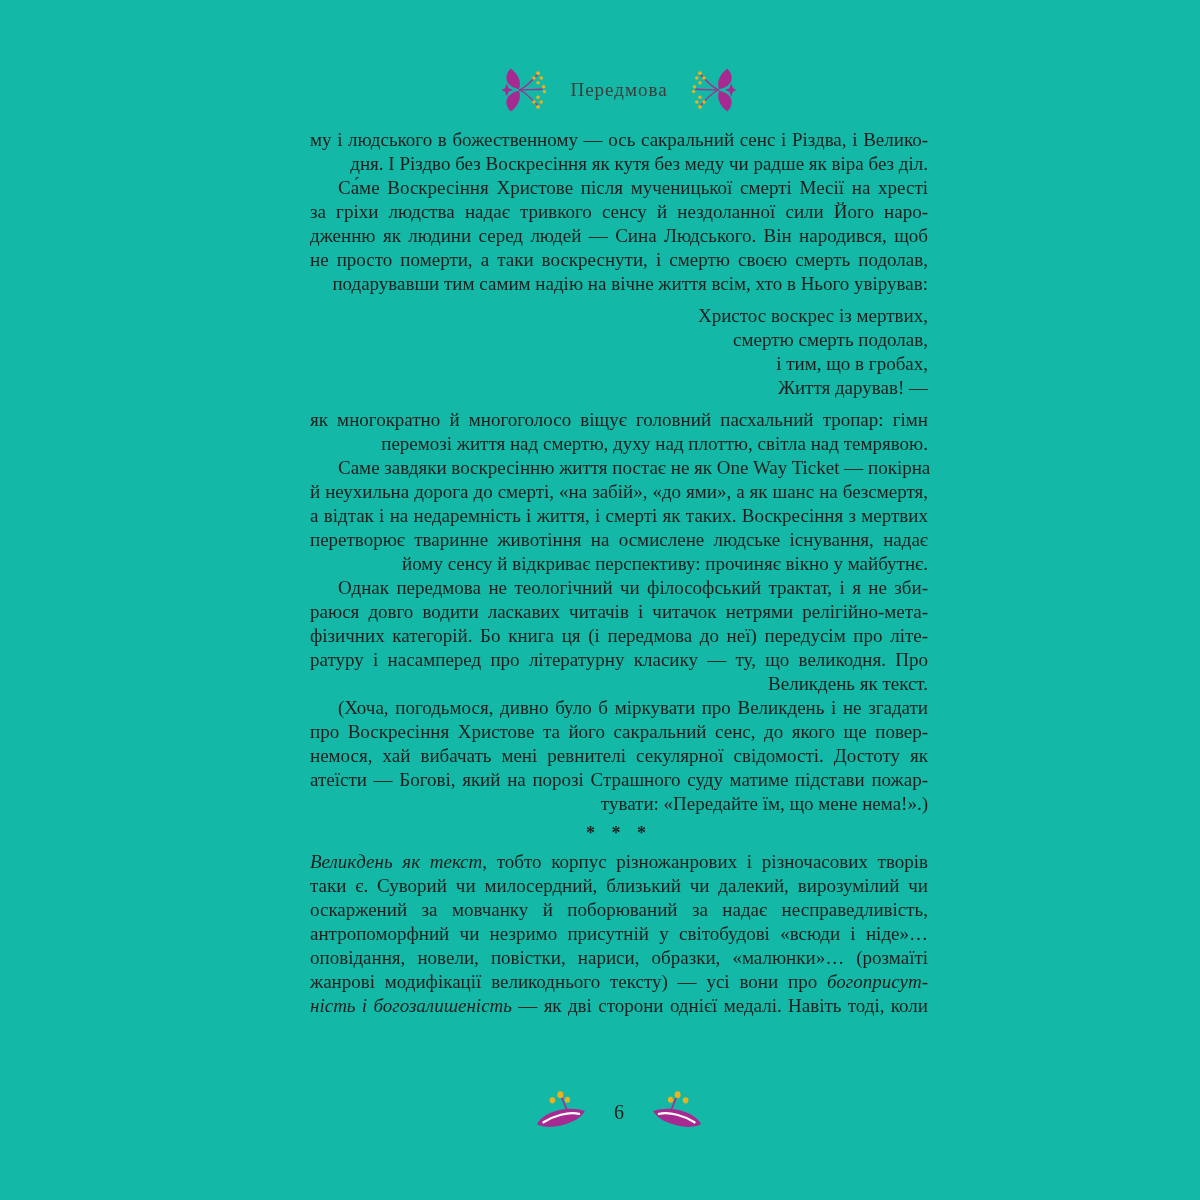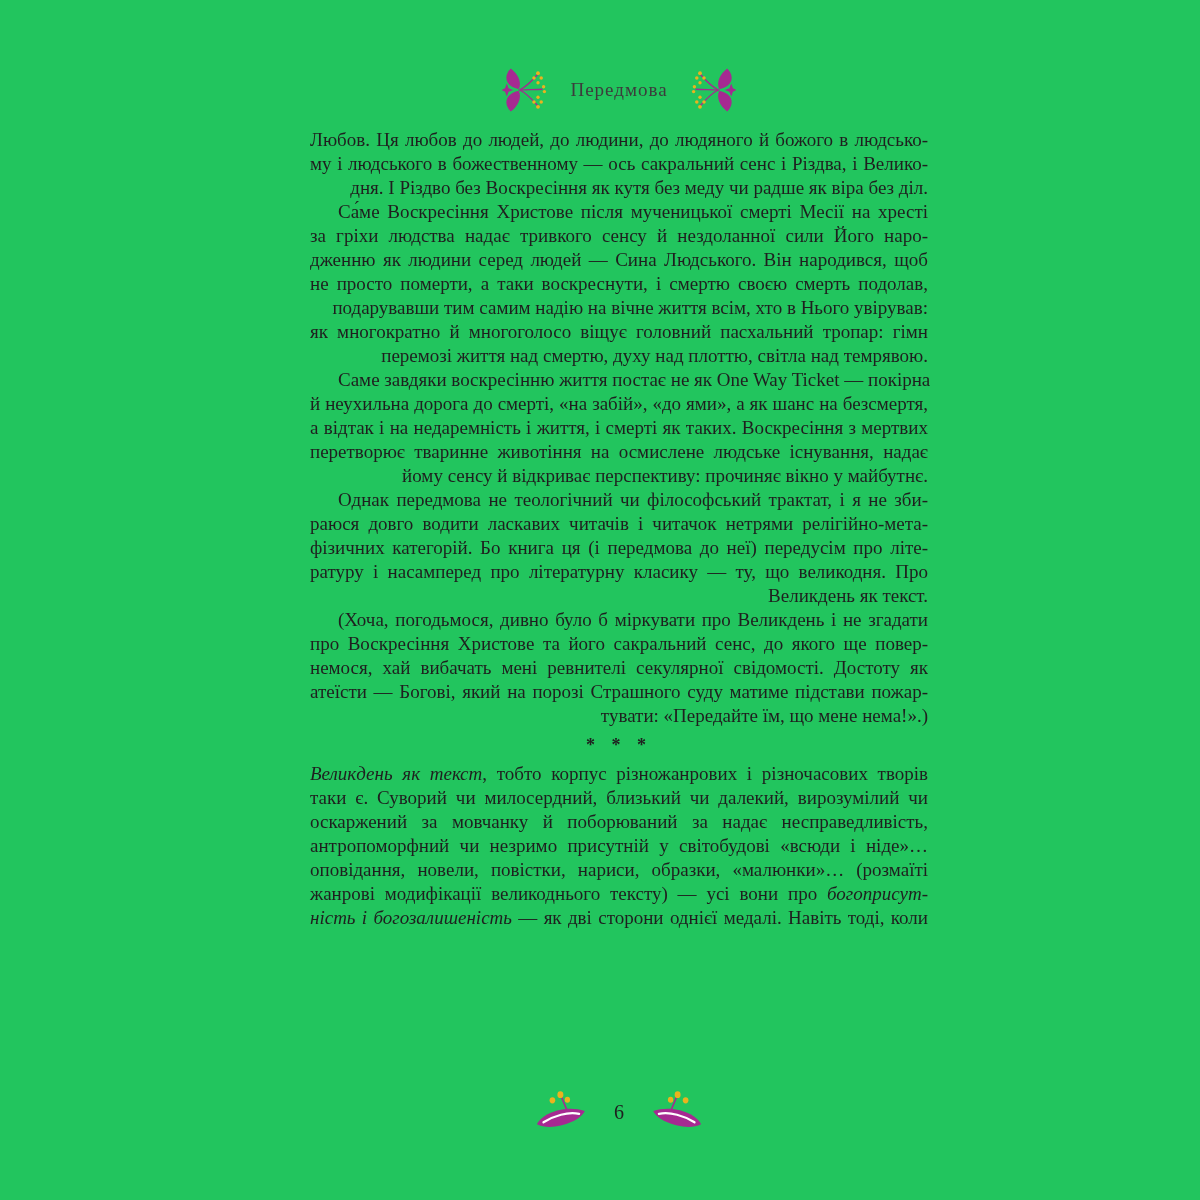--- a/index.html
+++ b/index.html
@@ -1,17 +1,17 @@
 <!DOCTYPE html>
 <html lang="uk"><head>
 <meta charset="utf-8">
 <style>
   html,body { margin:0; padding:0; background:#ffffff; }
   .page {
-    position:relative; width:1200px; height:1200px; background:#22c55e;
+    position:relative; width:1200px; height:1200px; background:#14b8a6;
     font-family:"Liberation Serif","DejaVu Serif",serif;
     color:var(--ink,#1f1f1f); overflow:hidden;
   }
   
   .hdr {
     position:absolute; top:62px; left:310px; width:618px; height:56px;
     display:flex; align-items:center; justify-content:center; gap:20px;
   }
   .hdr .title {
     font-size:19px; letter-spacing:1px; color:var(--hdr,#3c3c3c);
@@ -81,30 +81,35 @@
       <circle class="y" cx="49" cy="43" r="2.2"></circle>
       <circle class="y" cx="40" cy="43" r="2.2"></circle>
       <circle class="y" cx="45" cy="37" r="2.1"></circle>
       <circle class="y" cx="52" cy="24" r="2.1"></circle>
       <circle class="y" cx="53" cy="30" r="2.1"></circle>
     </svg>
   </div>
 
   <div class="col">
       <div class="para">
-        <div class="line j"><span>Любов. Ця любов до людей, до людини, до людяного й божого в людсько-</span></div>
         <div class="line j"><span>му і людського в божественному — ось сакральний сенс і Різдва, і Велико-</span></div>
         <div class="line"><span>дня. І Різдво без Воскресіння як кутя без меду чи радше як віра без діл.</span></div>
       </div>
       <div class="para">
         <div class="line j ind"><span>Са́ме Воскресіння Христове після мученицької смерті Месії на хресті</span></div>
         <div class="line j"><span>за гріхи людства надає тривкого сенсу й нездоланної сили Його наро-</span></div>
         <div class="line j"><span>дженню як людини серед людей — Сина Людського. Він народився, щоб</span></div>
         <div class="line j"><span>не просто померти, а таки воскреснути, і смертю своєю смерть подолав,</span></div>
         <div class="line"><span>подарувавши тим самим надію на вічне життя всім, хто в Нього увірував:</span></div>
+      </div>
+      <div class="verse">
+        <div class="line"><span>Христос воскрес із мертвих,</span></div>
+        <div class="line"><span>смертю смерть подолав,</span></div>
+        <div class="line"><span>і тим, що в гробах,</span></div>
+        <div class="line"><span>Життя дарував! —</span></div>
       </div>
       <div class="para">
         <div class="line j"><span>як многократно й многоголосо віщує головний пасхальний тропар: гімн</span></div>
         <div class="line"><span>перемозі життя над смертю, духу над плоттю, світла над темрявою.</span></div>
       </div>
       <div class="para">
         <div class="line j ind"><span>Саме завдяки воскресінню життя постає не як One Way Ticket — покірна</span></div>
         <div class="line j"><span>й неухильна дорога до смерті, «на забій», «до ями», а як шанс на безсмертя,</span></div>
         <div class="line j"><span>а відтак і на недаремність і життя, і смерті як таких. Воскресіння з мертвих</span></div>
         <div class="line j"><span>перетворює тваринне животіння на осмислене людське існування, надає</span></div>

